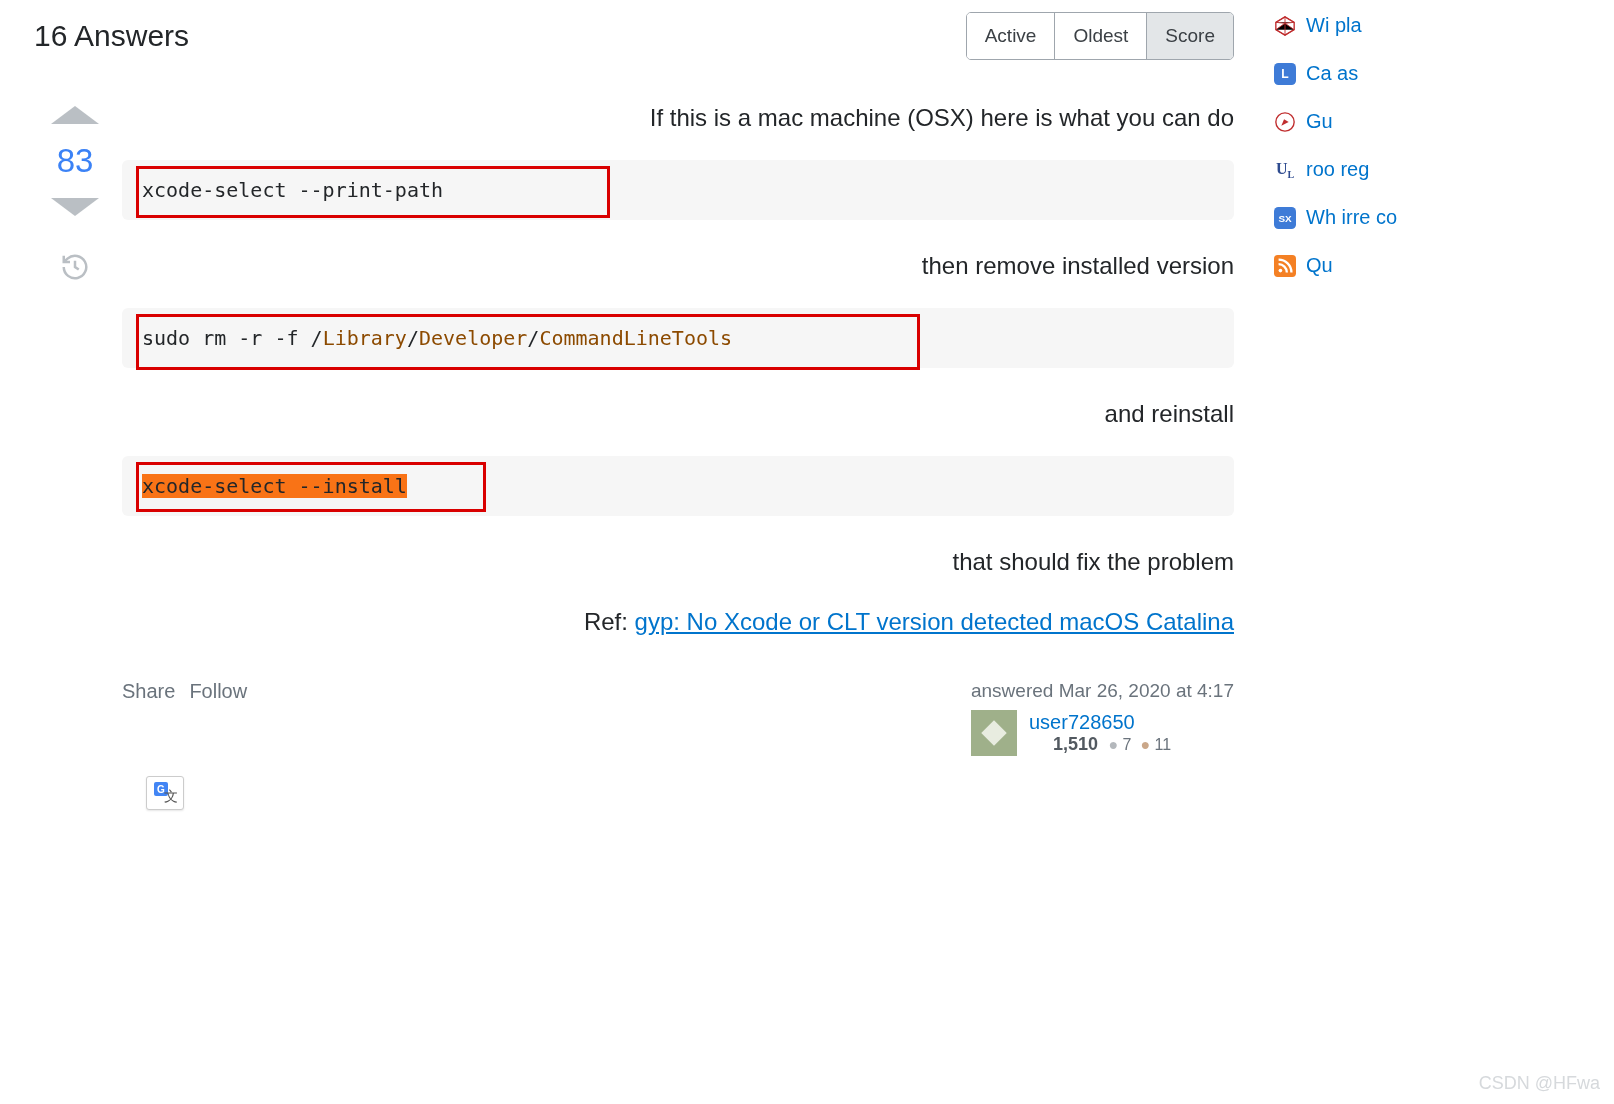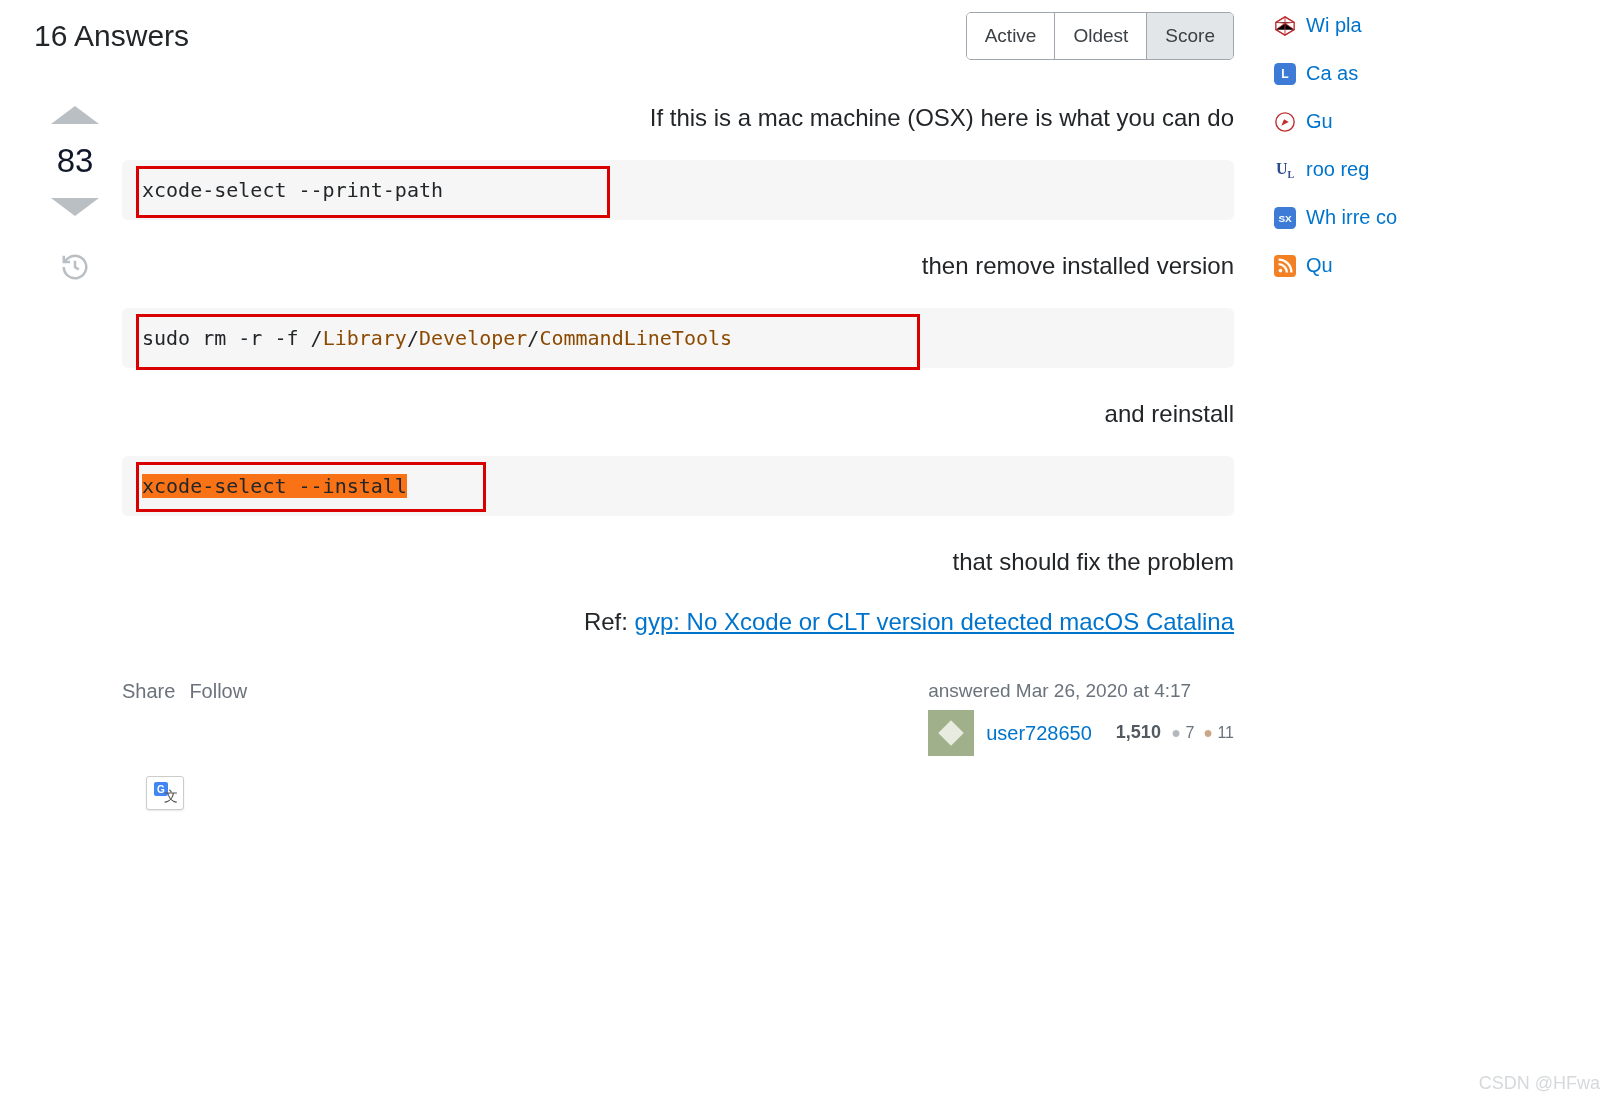--- a/index.html
+++ b/index.html
@@ -10,21 +10,21 @@
 .answers-title { font-size: 30px; font-weight: 400; color: #232629; }
 .sort-tabs { display: flex; border: 1px solid #9fa6ad; border-radius: 5px; overflow: hidden; }
 .sort-tab { padding: 12px 18px; font-size: 19px; color: #3b4045; background: #fff; border: none; cursor: pointer; border-right: 1px solid #9fa6ad; }
 .sort-tab:last-child { border-right: none; }
 .sort-tab.active { background: #e3e6e8; }
 .answer { display: flex; }
 .vote-col { width: 82px; display: flex; flex-direction: column; align-items: center; padding-top: 6px; }
 .vote-arrow { width: 0; height: 0; border-left: 24px solid transparent; border-right: 24px solid transparent; cursor: pointer; }
 .vote-up { border-bottom: 18px solid #babfc4; margin-bottom: 18px; }
 .vote-down { border-top: 18px solid #babfc4; margin-top: 18px; }
-.vote-count { font-size: 33px; color: #0f172a; }
+.vote-count { font-size: 33px; color: #3b82f6; }
 .history-icon { margin-top: 36px; color: #babfc4; cursor: pointer; }
 .history-icon svg { width: 30px; height: 30px; }
 .content-col { flex: 1; padding-left: 6px; }
 .para { font-size: 24px; line-height: 1.5; color: #232629; margin-bottom: 24px; text-align: right; }
 .code-block { background: #f6f6f6; padding: 18px 20px; font-family: ui-monospace, "SF Mono", Menlo, Consolas, monospace; font-size: 20px; margin-bottom: 28px; border-radius: 6px; position: relative; white-space: pre; }
 .red-box { position: absolute; border: 3px solid #d90000; pointer-events: none; }
 .rb1 { top: 6px; left: 14px; width: 474px; height: 52px; }
 .rb2 { top: 6px; left: 14px; width: 784px; height: 56px; }
 .rb3 { top: 6px; left: 14px; width: 350px; height: 50px; }
 .code-brown { color: #8c4a00; }
@@ -32,21 +32,21 @@
 .ref-link { color: #0074cc; text-decoration: underline; cursor: pointer; }
 .actions-row { display: flex; justify-content: space-between; margin-top: 40px; }
 .actions-left { display: flex; gap: 14px; }
 .action-link { color: #6a737c; font-size: 20px; cursor: pointer; }
 .user-card { text-align: left; }
 .answered-text { color: #6a737c; font-size: 19px; margin-bottom: 8px; }
 .user-row { display: flex; align-items: center; gap: 12px; }
 .user-avatar { width: 46px; height: 46px; background: #9fb08a; position: relative; }
 .user-avatar::before, .user-avatar::after { content: ""; position: absolute; background: #e8ece0; }
 .user-avatar::before { width: 18px; height: 18px; left: 14px; top: 14px; transform: rotate(45deg); }
-.user-info { display: flex; }
+.user-info { display: flex; flex-direction: column; }
 .user-name { color: #0074cc; font-size: 20px; cursor: pointer; }
 .user-rep { color: #525960; font-size: 18px; font-weight: 700; margin-left: 24px; }
 .badges { font-weight: 400; color: #6a737c; margin-left: 6px; }
 .badge-dot-silver { color: #b4b8bc; }
 .badge-dot-bronze { color: #caa789; }
 .sidebar { width: 300px; padding-left: 40px; padding-top: 0; }
 .sb-item { display: flex; gap: 10px; margin-bottom: 22px; font-size: 20px; color: #0074cc; cursor: pointer; line-height: 1.3; align-items: center; }
 .sb-icon { width: 22px; height: 22px; flex-shrink: 0; display: flex; align-items: center; justify-content: center; margin-top: 2px; }
 .gtranslate { position: absolute; left: 146px; top: 776px; width: 38px; height: 34px; background: #fff; border: 1px solid #ccc; border-radius: 3px; display: flex; align-items: center; justify-content: center; box-shadow: 0 1px 2px rgba(0,0,0,0.1); }
 .gtranslate-inner { width: 22px; height: 22px; position: relative; }

